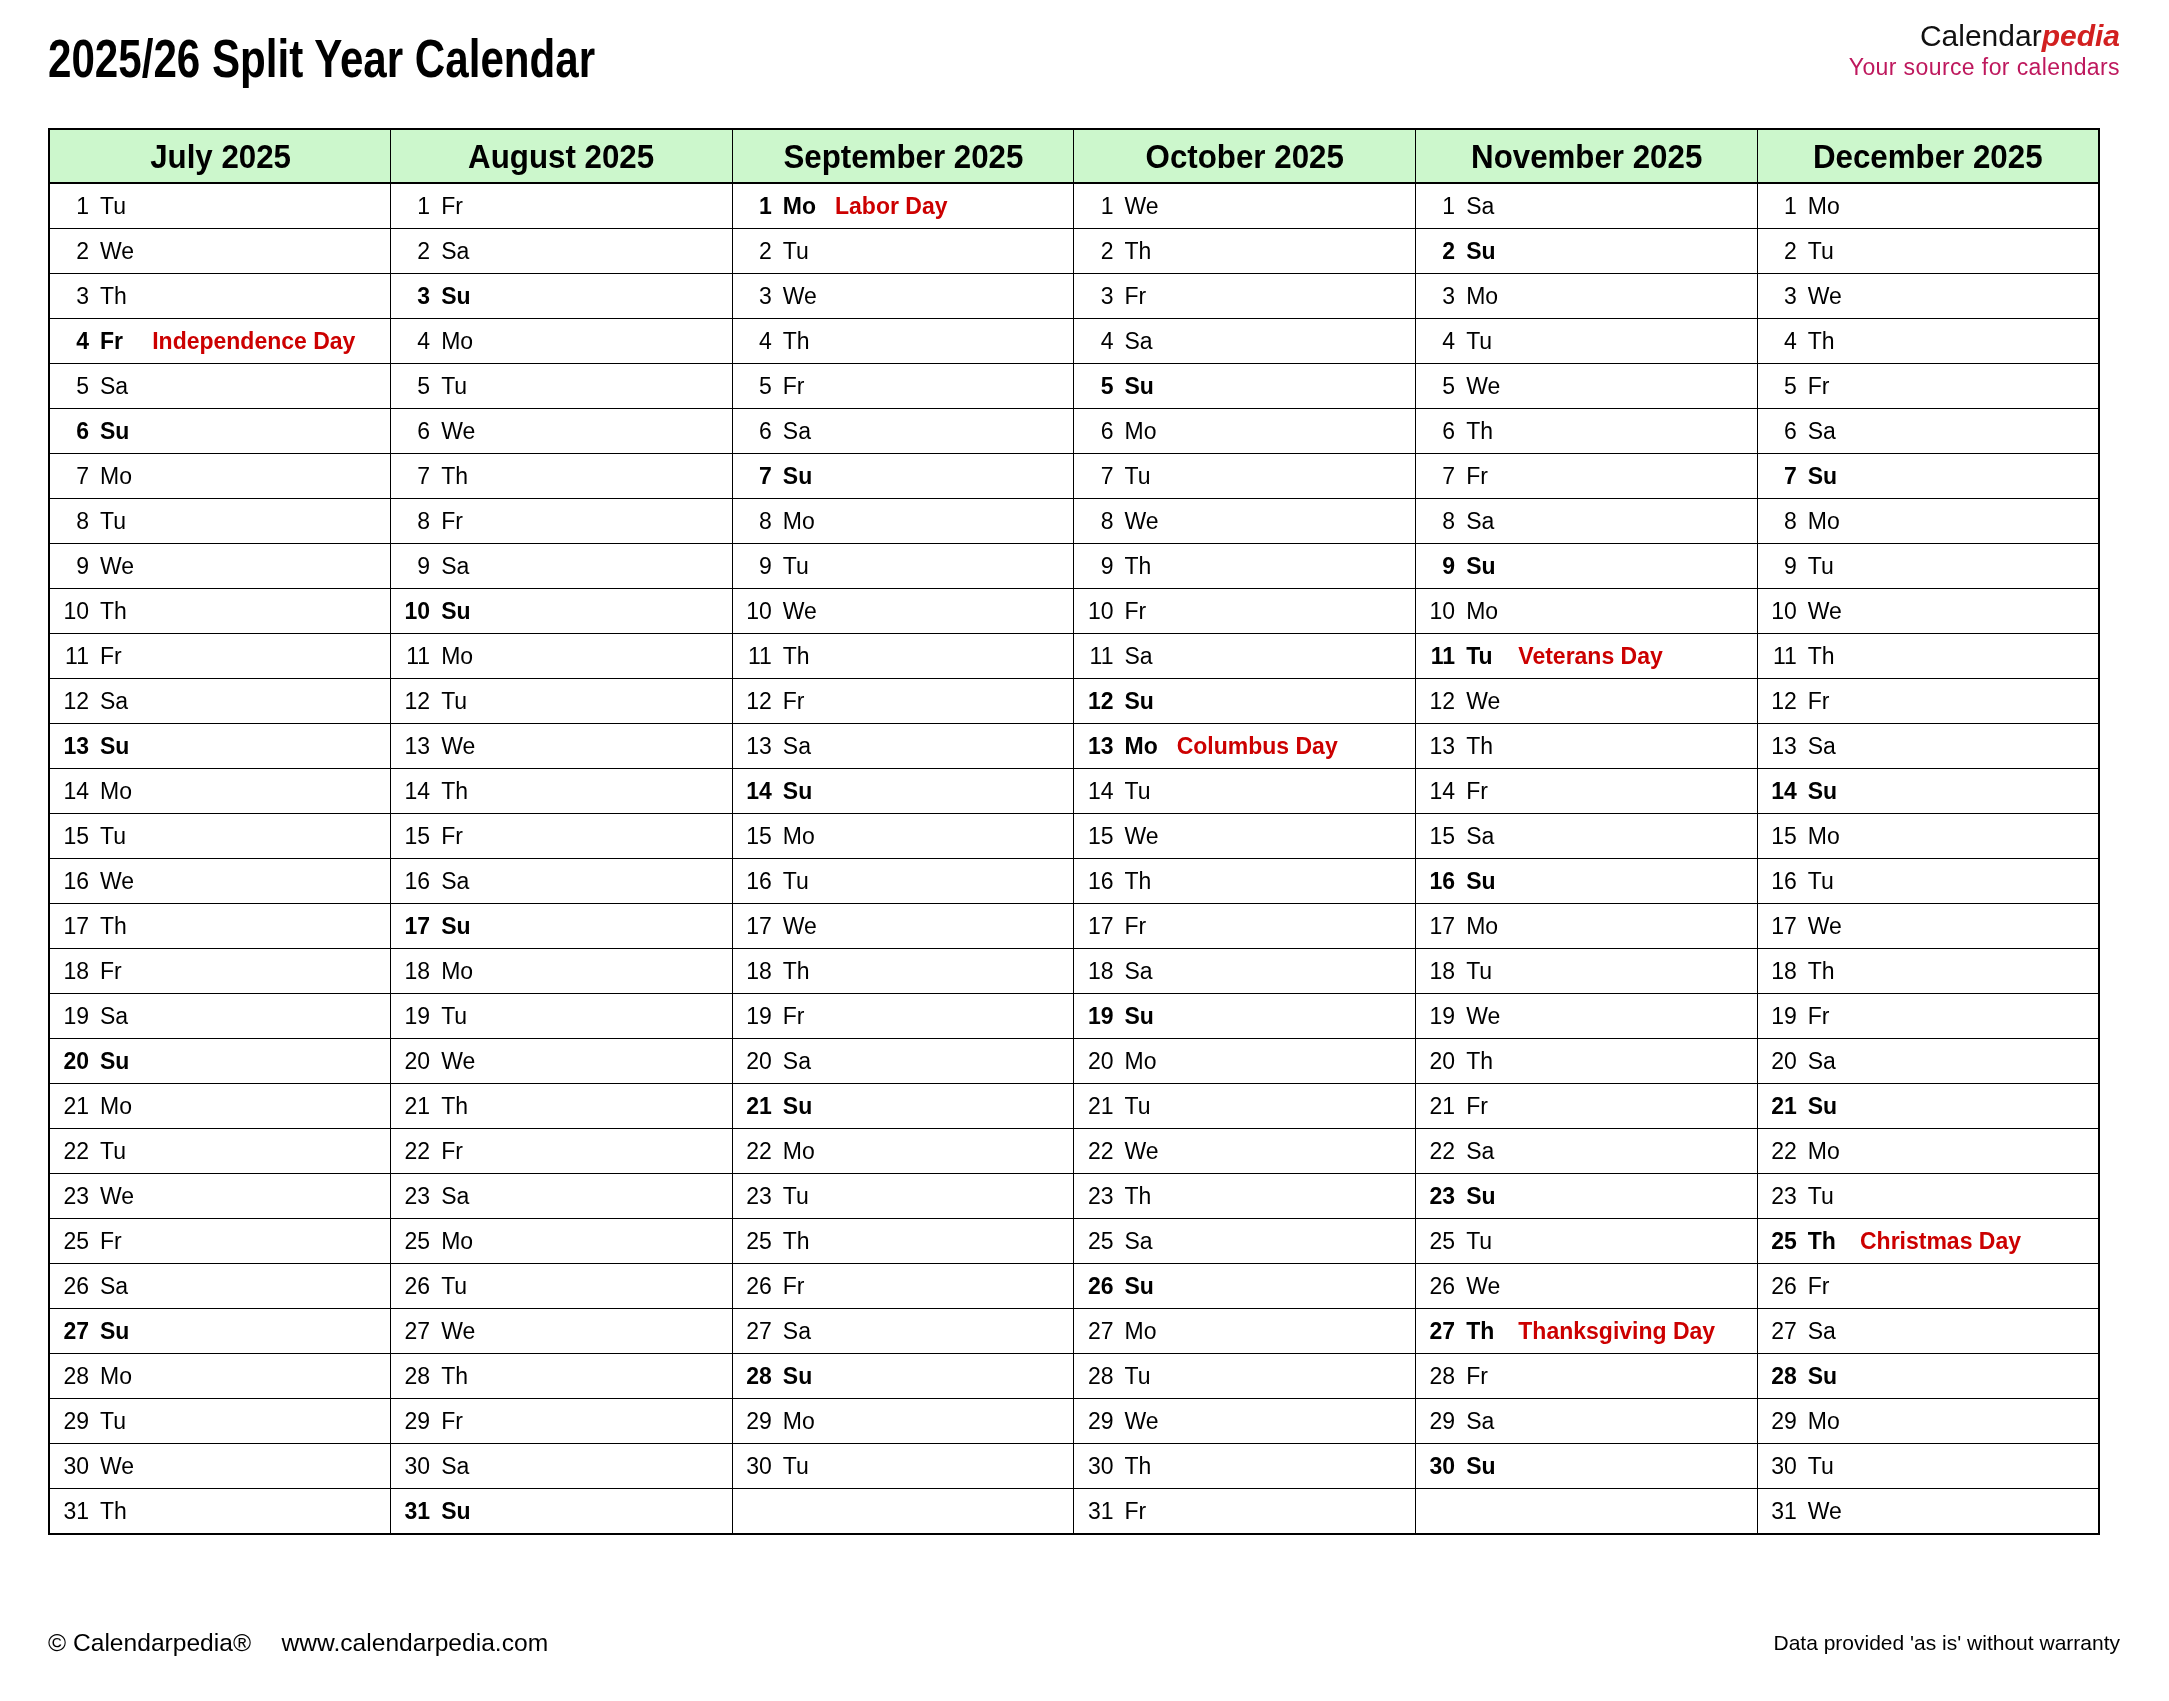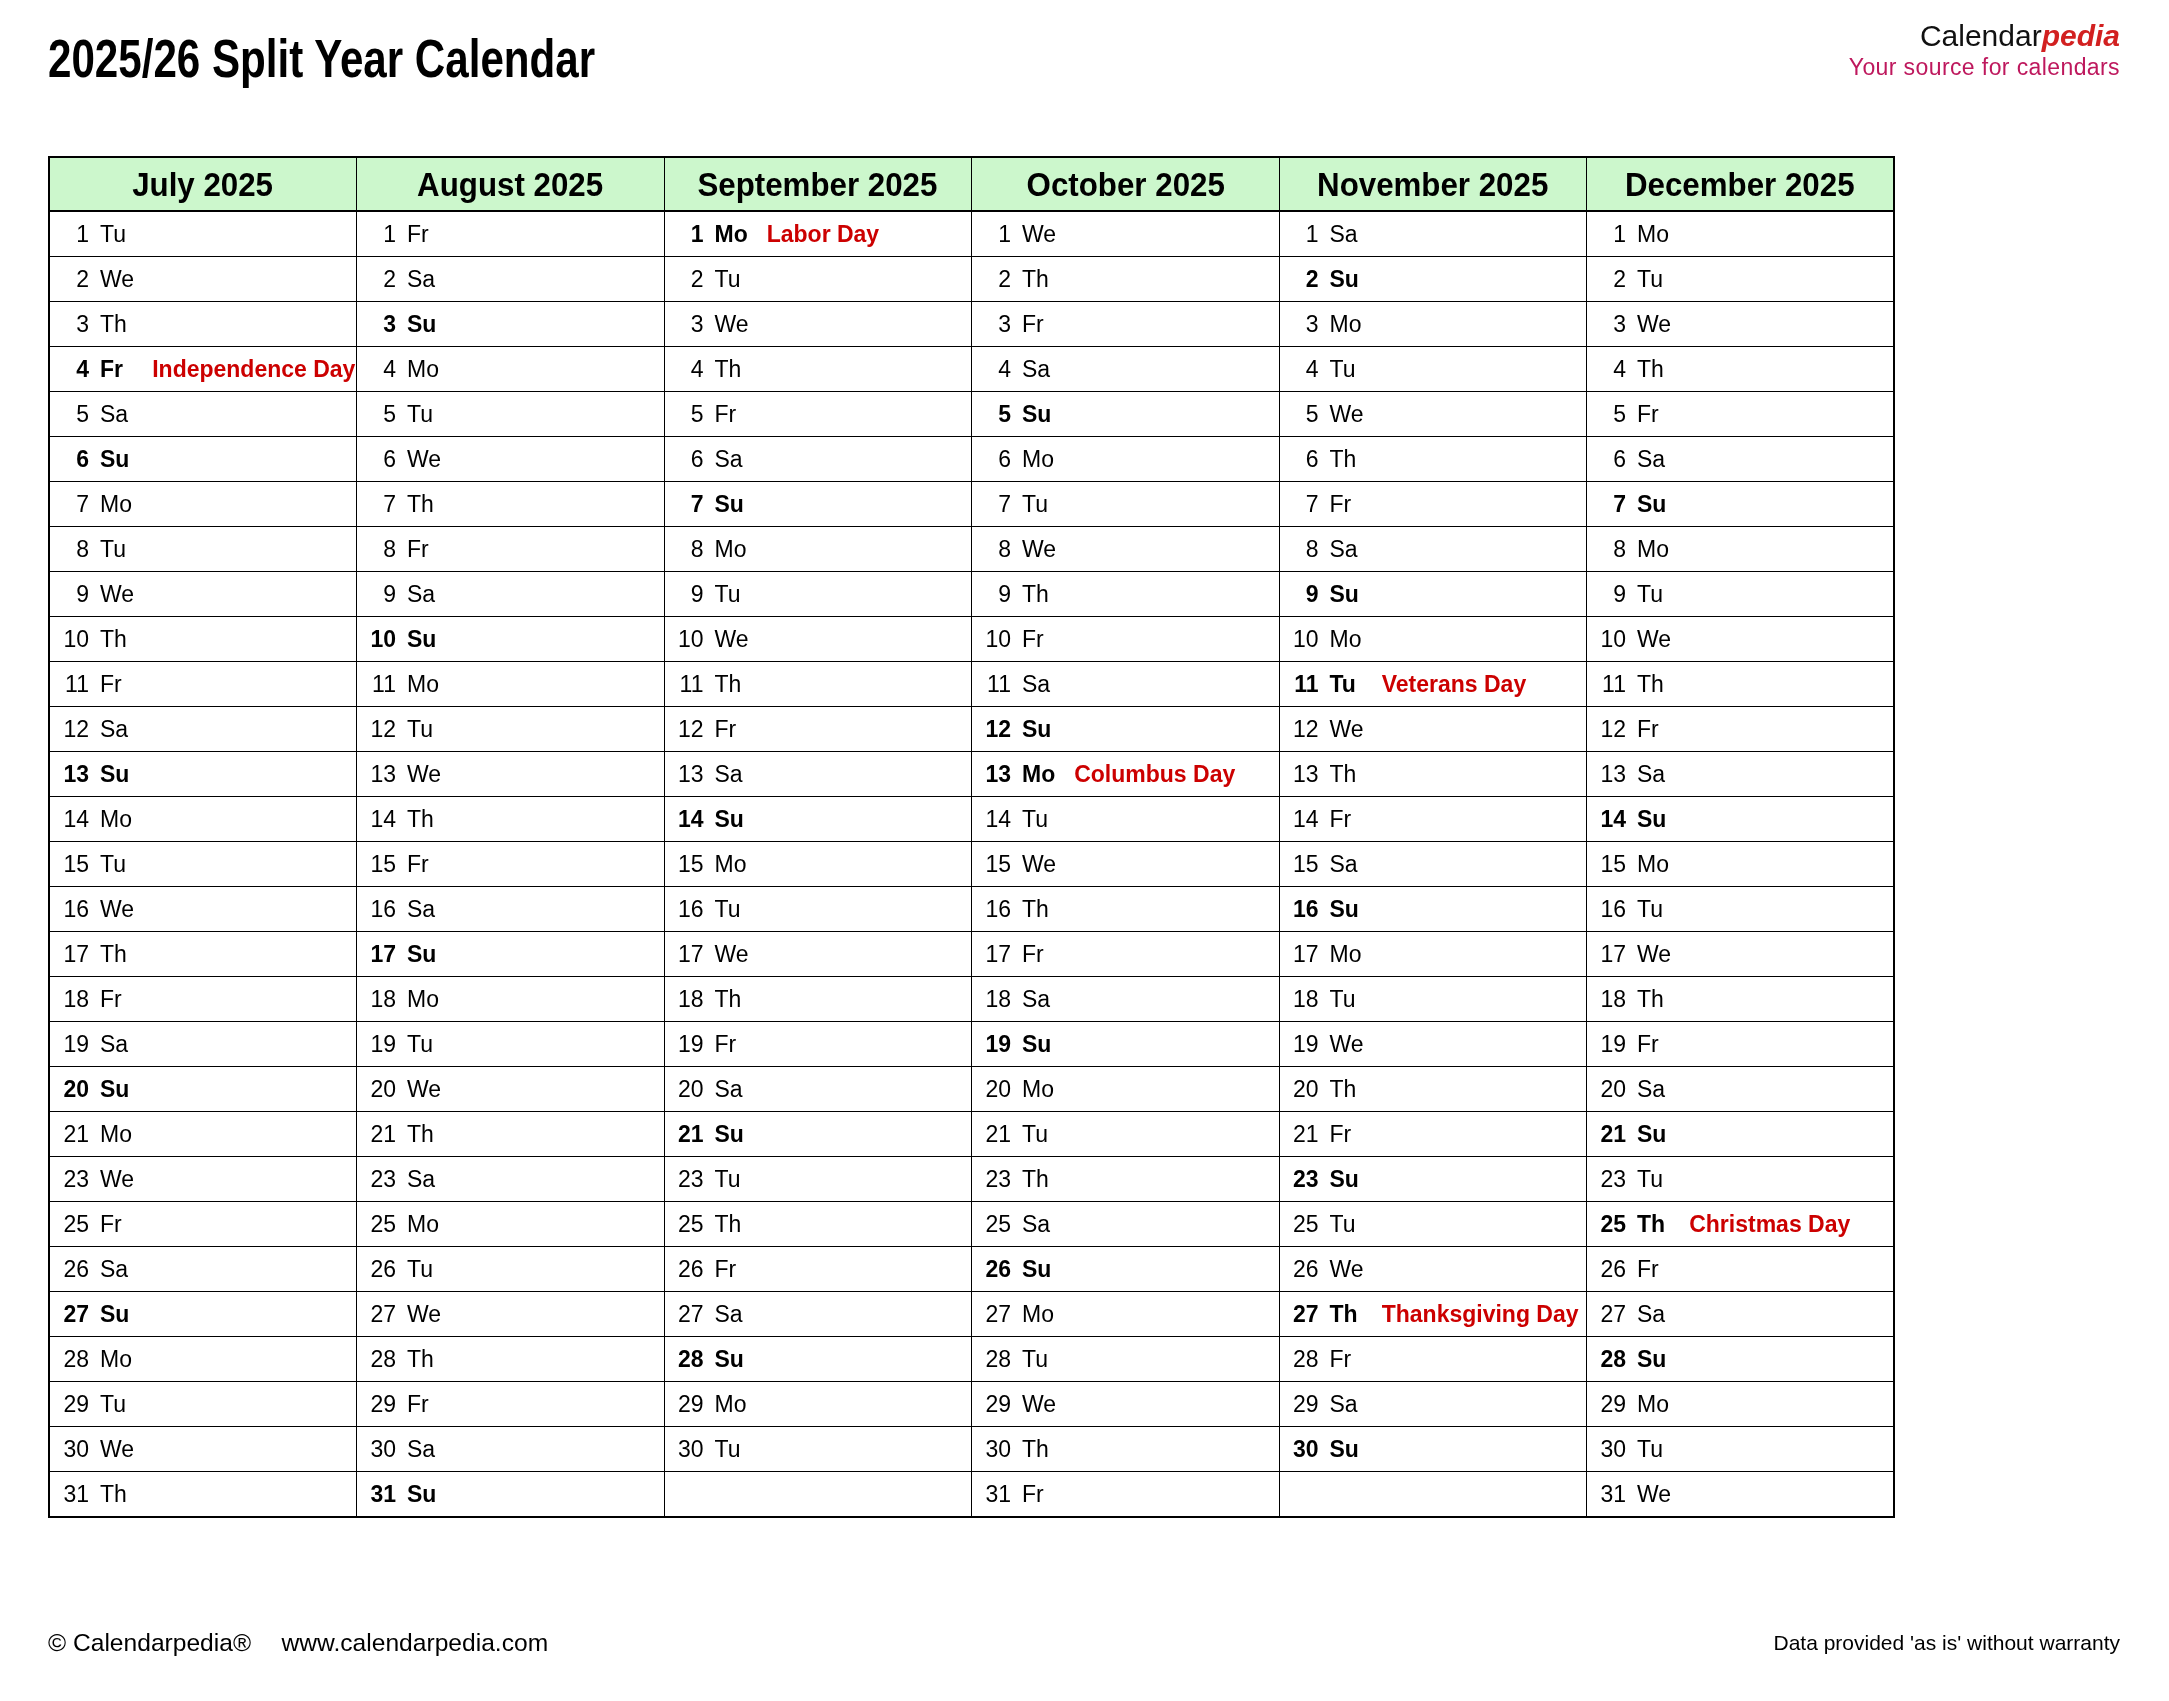--- a/index.html
+++ b/index.html
@@ -23,22 +23,22 @@
     transform: scaleX(0.78); transform-origin: left top;
     letter-spacing: 0;
   }
   .logo { text-align: right; padding-top: 5.1px; }
   .logo-line { font-size: 30px; line-height: 1.08; color: #111; white-space: nowrap; }
   .logo-red { color: var(--logo-red); font-weight: bold; font-style: italic; }
   .tagline { font-size: 23px; color: #be185d; margin-top: 1px; letter-spacing: 0.4px; }
 
   
   table.calendar {
-    position: absolute; left: 48px; top: 156px;
-    width: 1847px;
+    position: absolute; left: 48px; top: 128px;
+    width: 2052px;
     border-collapse: collapse; table-layout: fixed;
     border: 2.5px solid var(--border-color);
   }
   table.calendar th {
     background: var(--month-header-bg);
     border: 1.7px solid var(--border-color);
     border-bottom: 2.5px solid var(--border-color);
     height: 52px; padding: 0;
     font-size: 34px; font-weight: bold; color: #000;
     text-align: center; vertical-align: middle;
@@ -261,20 +261,28 @@
         </tr>
         <tr>
           <td class="weekday"><span class="num">21</span><span class="wd">Mo</span></td>
           <td class="weekday"><span class="num">21</span><span class="wd">Th</span></td>
           <td class="sun"><span class="num">21</span><span class="wd">Su</span></td>
           <td class="weekday"><span class="num">21</span><span class="wd">Tu</span></td>
           <td class="weekday"><span class="num">21</span><span class="wd">Fr</span></td>
           <td class="sun"><span class="num">21</span><span class="wd">Su</span></td>
         </tr>
         <tr>
+          <td class="weekday"><span class="num">22</span><span class="wd">Tu</span></td>
+          <td class="weekday"><span class="num">22</span><span class="wd">Fr</span></td>
+          <td class="weekday"><span class="num">22</span><span class="wd">Mo</span></td>
+          <td class="weekday"><span class="num">22</span><span class="wd">We</span></td>
+          <td class="sat"><span class="num">22</span><span class="wd">Sa</span></td>
+          <td class="weekday"><span class="num">22</span><span class="wd">Mo</span></td>
+        </tr>
+        <tr>
           <td class="weekday"><span class="num">23</span><span class="wd">We</span></td>
           <td class="sat"><span class="num">23</span><span class="wd">Sa</span></td>
           <td class="weekday"><span class="num">23</span><span class="wd">Tu</span></td>
           <td class="weekday"><span class="num">23</span><span class="wd">Th</span></td>
           <td class="sun"><span class="num">23</span><span class="wd">Su</span></td>
           <td class="weekday"><span class="num">23</span><span class="wd">Tu</span></td>
         </tr>
         <tr>
           <td class="weekday"><span class="num">25</span><span class="wd">Fr</span></td>
           <td class="weekday"><span class="num">25</span><span class="wd">Mo</span></td>

